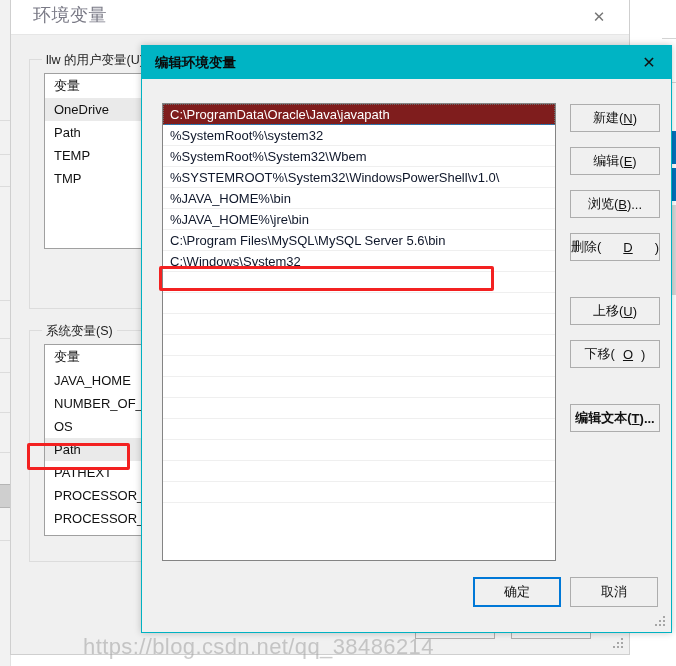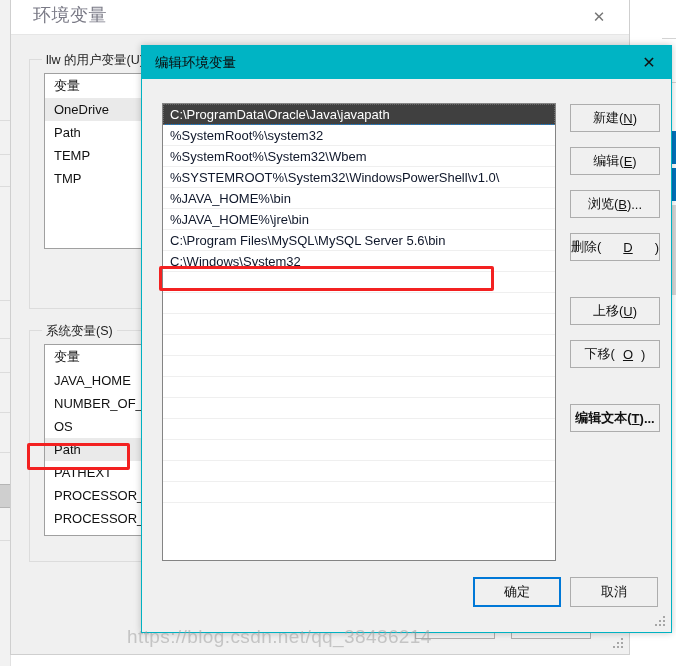--- a/index.html
+++ b/index.html
@@ -189,20 +189,21 @@
     left: 0; top: 0;
     width: 100%;
     height: 33px;
     background: #00b4c4;
   }
   #edit-title-text {
     position: absolute;
     left: 13px; top: 8px;
     font-size: 13.5px;
     color: #0a0a0a;
+    font-weight: bold;
   }
   #edit-close {
     position: absolute;
     right: 0; top: 0;
     width: 44px; height: 33px;
     display: flex;
     align-items: center;
     justify-content: center;
     color: #111;
     font-size: 16px;
@@ -223,21 +224,21 @@
     height: 21px;
     line-height: 21px;
     padding-left: 7px;
     font-size: 13px;
     color: #0f172a;
     white-space: nowrap;
     border-bottom: 1px solid #efefef;
     box-sizing: border-box;
   }
   .path-row.selected {
-    background: #404040;
+    background: #7f1d1d;
     color: #ffffff;
     outline: 1px dotted #6a6a6a;
     outline-offset: -1px;
     border-bottom-color: #0078d7;
   }
   .path-row.empty { border-bottom: 1px solid #efefef; }
 
   .sidebtn {
     position: absolute;
     left: 428px;
@@ -279,27 +280,26 @@
   }
   .resize-grip i {
     position: absolute;
     width: 2px; height: 2px;
     background: #a6a6a6;
     display: block;
   }
 
   #watermark {
     position: absolute;
-    left: 83px; bottom: 18px;
-    font-size: 19px;
+    left: 83px; bottom: 6px;
+    font-size: 22px;
     color: rgba(160,160,160,.55);
     letter-spacing: .4px;
     white-space: nowrap;
     pointer-events: none;
-    margin-left: 44px;
   }
 </style>
 </head>
 <body>
 
 <div id="bg-left-sliver">
   <div class="rowline" style="top:120px"></div>
   <div class="rowline" style="top:154px"></div>
   <div class="rowline" style="top:186px"></div>
   <div class="rowline" style="top:300px"></div>

